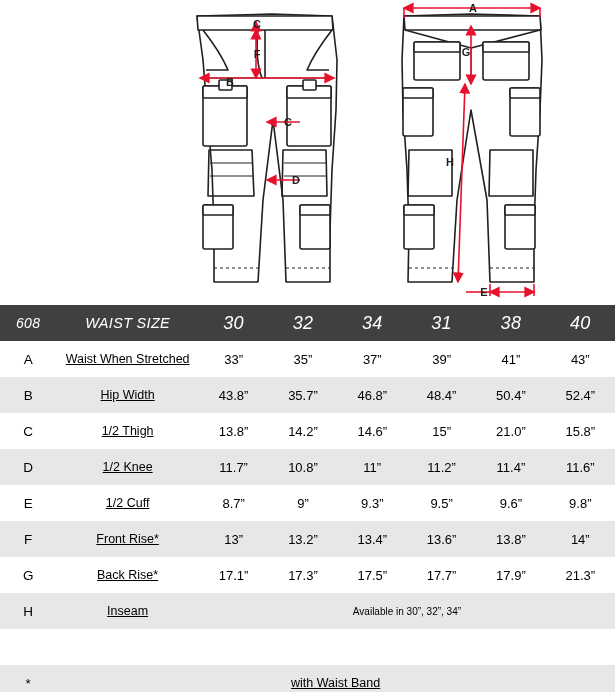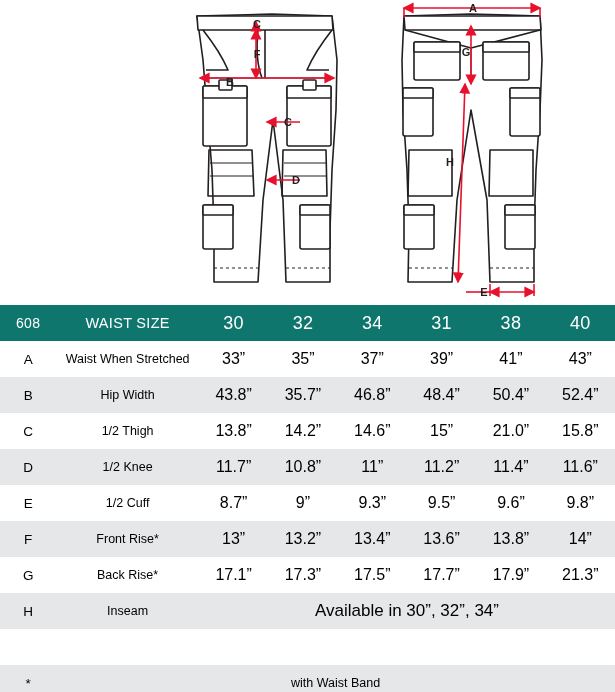--- a/index.html
+++ b/index.html
@@ -38,22 +38,23 @@
   }
   #size-table th, #size-table td {
     padding: 0;
     margin: 0;
     height: 36px;
     text-align: center;
     vertical-align: middle;
     font-weight: normal;
   }
   thead tr {
-    background: #0f766e;
+    background: #404040;
     color: #ffffff;
+    font-style: italic;
   }
   thead th {
     font-weight: bold;
     font-size: 18px;
     letter-spacing: 0.3px;
   }
   thead th.code-cell {
     font-size: 14px;
     text-align: center;
     width: 56px;
@@ -69,27 +70,28 @@
   tbody td.code-cell {
     font-weight: bold;
     font-size: 13.5px;
     width: 56px;
   }
   tbody td.label-cell {
     text-align: left;
     padding-left: 12px;
     width: 142px;
     font-size: 12.5px;
+    text-decoration: underline;
   }
   tbody td.val-cell {
-    font-size: 16px;
+    font-size: 13px;
   }
   tbody td.span-cell {
     text-align: center;
-    font-size: 17px;
+    font-size: 10px;
   }
   tr.spacer-row td {
     height: 26px;
     background: #ffffff;
     border: none;
   }
   tr.footnote-row { background: #e6e7e8; }
   tr.footnote-row td.code-cell { font-weight: bold; }
   .colgroup-col { width: 69px; }
 </style>

